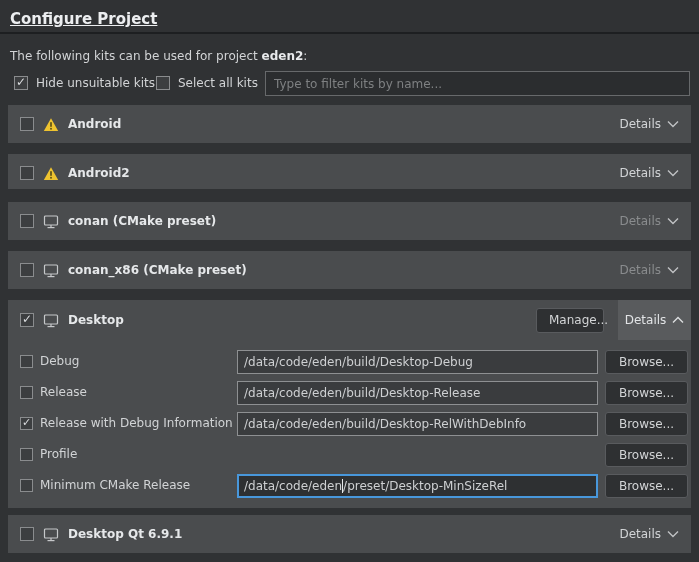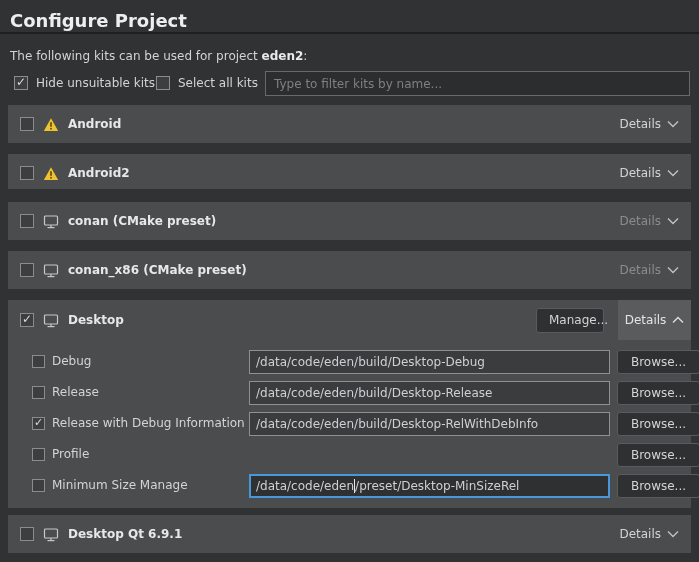--- a/index.html
+++ b/index.html
@@ -7,21 +7,21 @@
   body {
     position:relative;
     background:#303234;
     font-family:"DejaVu Sans","Liberation Sans",sans-serif;
     font-size:12px;
     color:#d2d4d6;
     overflow:hidden;
   }
   .page-title {
     position:absolute; left:10px; top:10px;
-    font-size:18px; font-weight:bold; color:#eceef0;
+    font-size:15px; font-weight:bold; color:#eceef0;text-decoration:underline;
   }
   .title-sep {
     position:absolute; left:0; top:32px; width:699px; height:2px;
     background:#1d1f21;
   }
   .intro { position:absolute; left:10px; top:49px; color:#d2d4d6; }
   .intro b { color:#e8eaec; }
 
   .controls { position:absolute; left:0; top:70px; width:627px; height:27px; }
   .cb-label { position:absolute; display:flex; align-items:center; gap:8px; cursor:default; }
@@ -62,21 +62,21 @@
   }
   .chev { flex:0 0 auto; }
 
   .btn {
     background:#2e3032; border:1px solid #595b5e; border-radius:3px;
     color:#d2d4d6; font-family:inherit; font-size:12px;
     height:25px; padding:0 12px; cursor:default;
   }
   .manage-btn { margin-right:14px; width:68px; }
 
-  .config-row { position:absolute; left:12px; width:550px; height:24px; }
+  .config-row { position:absolute; left:0; width:550px; height:24px; }
   .config-row .cb { position:absolute; left:12px; top:5px; width:13px; height:13px; }
   .config-row .cb.checked::after { font-size:11px; top:-2px; left:1px; }
   .config-label { position:absolute; left:32px; top:4px; color:#d2d4d6; }
   .path-input {
     position:absolute; left:229px; top:0; width:361px; height:24px;
     background:#3a3c3e; border:1px solid #8e9092; color:#ced0d2;
     display:flex; align-items:center; padding:0 6px; white-space:nowrap; overflow:hidden;
   }
   .path-input.focused {
     background:#2e3032; border:1px solid #4897db;
@@ -251,21 +251,21 @@
   </div>
 
   <div class="config-row" style="top:143px;">
     <span class="cb"></span>
     <span class="config-label">Profile</span>
     <button class="btn browse-btn">Browse...</button>
   </div>
 
   <div class="config-row" style="top:174px;">
     <span class="cb"></span>
-    <span class="config-label">Minimum Size Manage</span>
+    <span class="config-label">Minimum CMake Release</span>
     <div class="path-input focused">
       <span>/data/code/eden</span>
         <span class="caret"></span>
         <span>/preset/Desktop-MinSizeRel</span>
     </div>
     <button class="btn browse-btn">Browse...</button>
   </div>
 </div>
 
 <div class="kit-card" style="top:515px; height:38px;">

